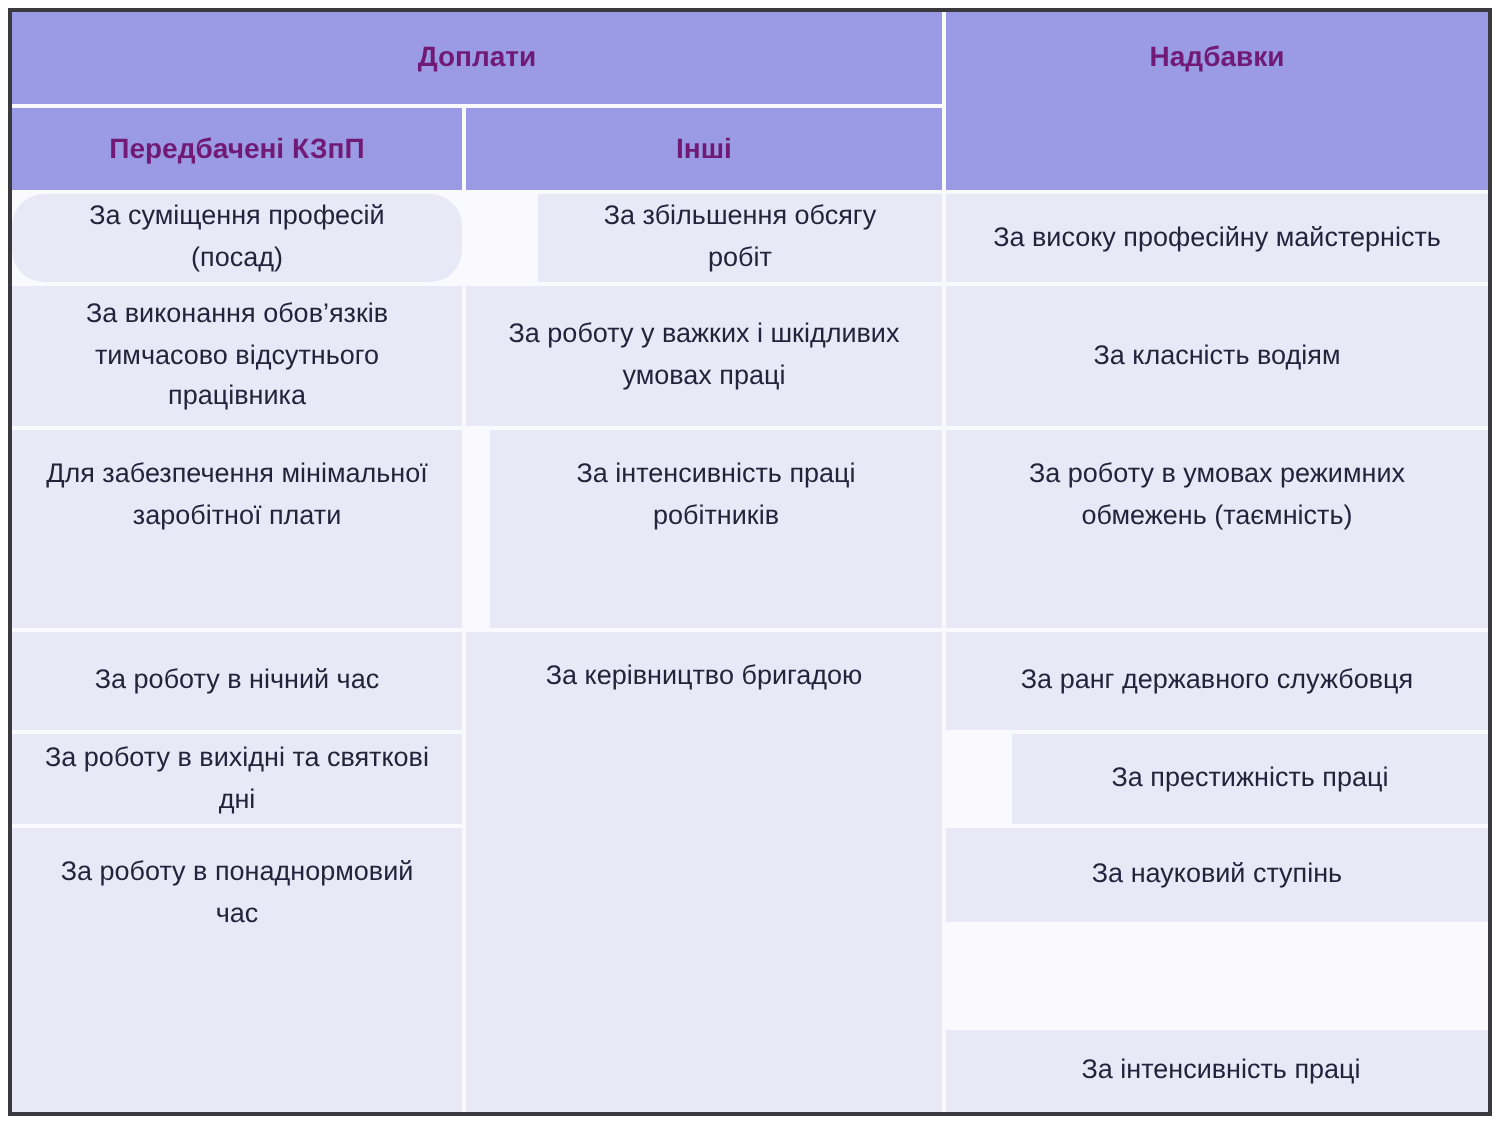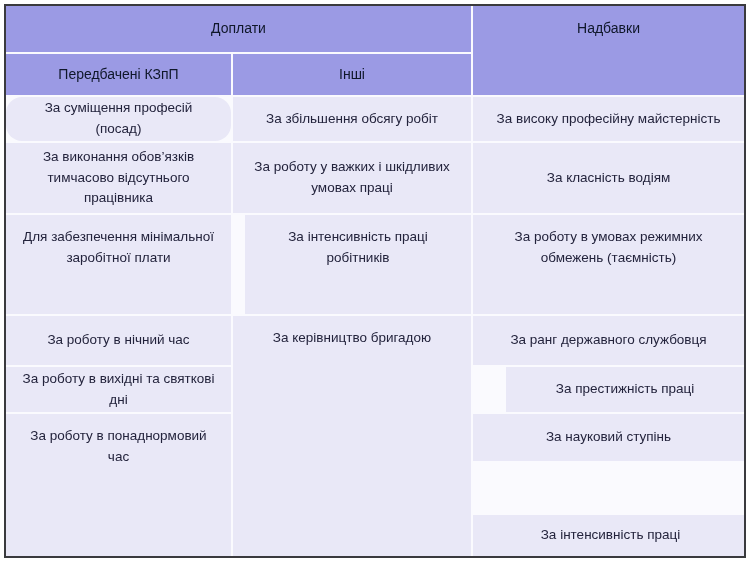--- a/index.html
+++ b/index.html
@@ -35,23 +35,23 @@
     align-items: center;
     justify-content: center;
     text-align: center;
     padding: 4px 16px;
     color: #23233c;
     font-size: 13.5px;
     line-height: 1.55;
   }
   .hcell {
     background: #9b9ae4;
-    font-weight: normal;
+    font-weight: bold;
     font-size: 14px;
-    color: #0f172a;
+    color: #701a75;
   }
   .bcell {
     background: #e9e8f7;
   }
   .vtop {
     align-items: flex-start;
     padding-top: 12px;
   }
   .hpadtop {
     align-items: flex-start;
@@ -63,21 +63,21 @@
   .h-kzpp      { grid-column: 1;     grid-row: 2; }
   .h-inshi     { grid-column: 2;     grid-row: 2; }
 
   .c1r1 { grid-column: 1; grid-row: 3; border-radius: 16px; }
   .c1r2 { grid-column: 1; grid-row: 4; }
   .c1r3 { grid-column: 1; grid-row: 5; }
   .c1r4 { grid-column: 1; grid-row: 6; }
   .c1r5 { grid-column: 1; grid-row: 7; }
   .c1r6 { grid-column: 1; grid-row: 8 / 11; }
 
-  .c2r1 { grid-column: 2; grid-row: 3; }
+  .c2r1 { grid-column: 2; grid-row: 3; margin-left: 36px; }
   .c2r2 { grid-column: 2; grid-row: 4; }
   .c2r3 { grid-column: 2; grid-row: 5; margin-left: 12px; }
   .c2r4 { grid-column: 2; grid-row: 6 / 11; }
 
   .c3r1 { grid-column: 3; grid-row: 3; }
   .c3r2 { grid-column: 3; grid-row: 4; }
   .c3r3 { grid-column: 3; grid-row: 5; }
   .c3r4 { grid-column: 3; grid-row: 6; }
   .c3r5 { grid-column: 3; grid-row: 7; margin-left: 33px; }
   .c3r6 { grid-column: 3; grid-row: 8; }

